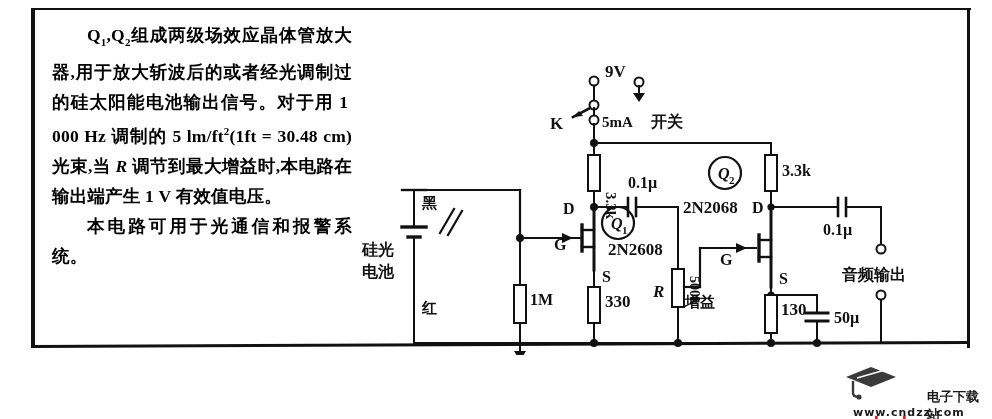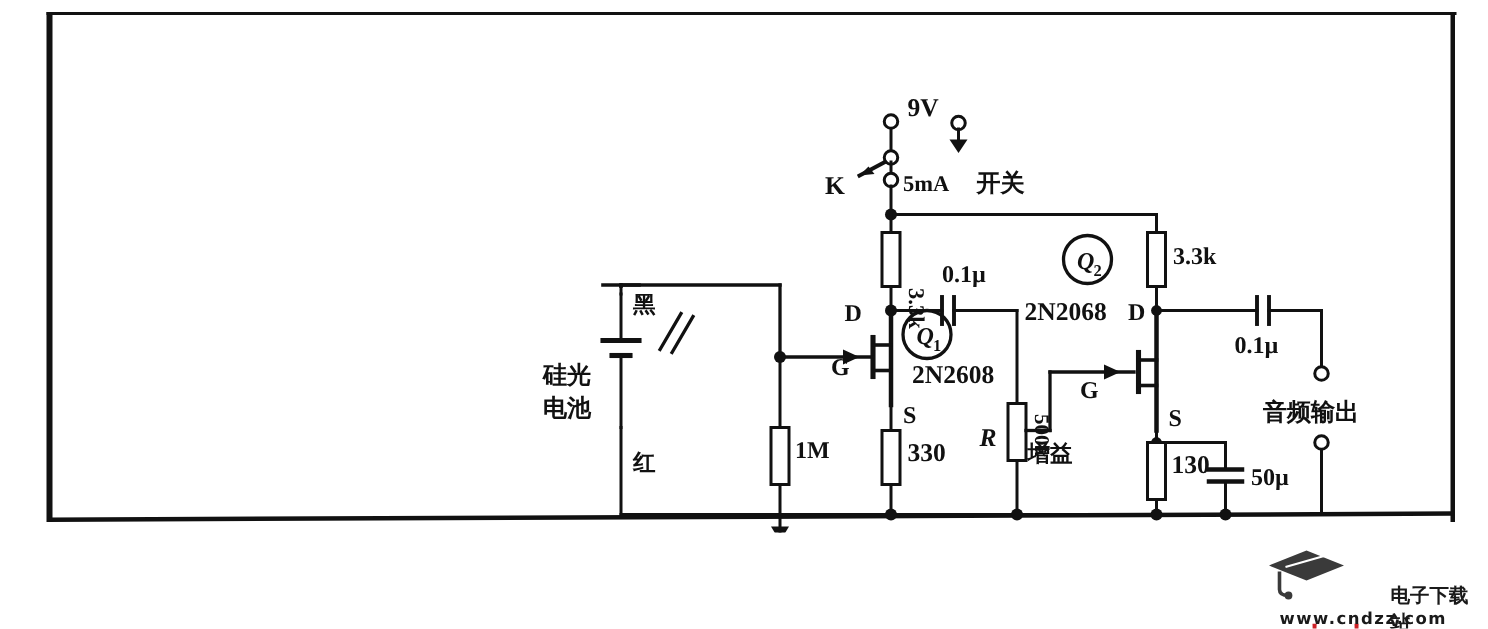--- a/index.html
+++ b/index.html
@@ -45,20 +45,24 @@
 </head>
 <body>
 
 <div id="page">
 
   <div class="frame-left"></div>
   <div class="frame-top"></div>
   <div class="frame-right"></div>
   <div class="frame-bottom"></div>
 
+  <div class="textcol">
+    <p class="ind"><span>Q<span class="sub">1</span>,Q<span class="sub">2</span>组成两级场效应晶体管放大器,用于放大斩波后的或者经光调制过的硅太阳能电池输出信号。对于用 1 000 Hz 调制的 5&nbsp;lm/ft<span class="sup">2</span>(1ft = 30.48 cm)光束,当 <span class="ital">R</span> 调节到最大增益时,本电路在输出端产生 1 V 有效值电压。</span></p>
+    <p class="ind">本电路可用于光通信和报警系统。</p>
+  </div>
 
   <div class="circuit">
   <svg width="620" height="300" viewBox="0 0 620 300" xmlns="http://www.w3.org/2000/svg">
     <g stroke="#111" stroke-width="2" fill="none" stroke-linecap="square">
 
       <circle cx="234" cy="26" r="4.5" fill="#fff"></circle>
       <line x1="234" y1="31" x2="234" y2="46"></line>
       <circle cx="234" cy="50" r="4.5" fill="#fff"></circle>
       <line x1="234" y1="53" x2="234" y2="60"></line>
       <circle cx="234" cy="65" r="4.5" fill="#fff"></circle>

